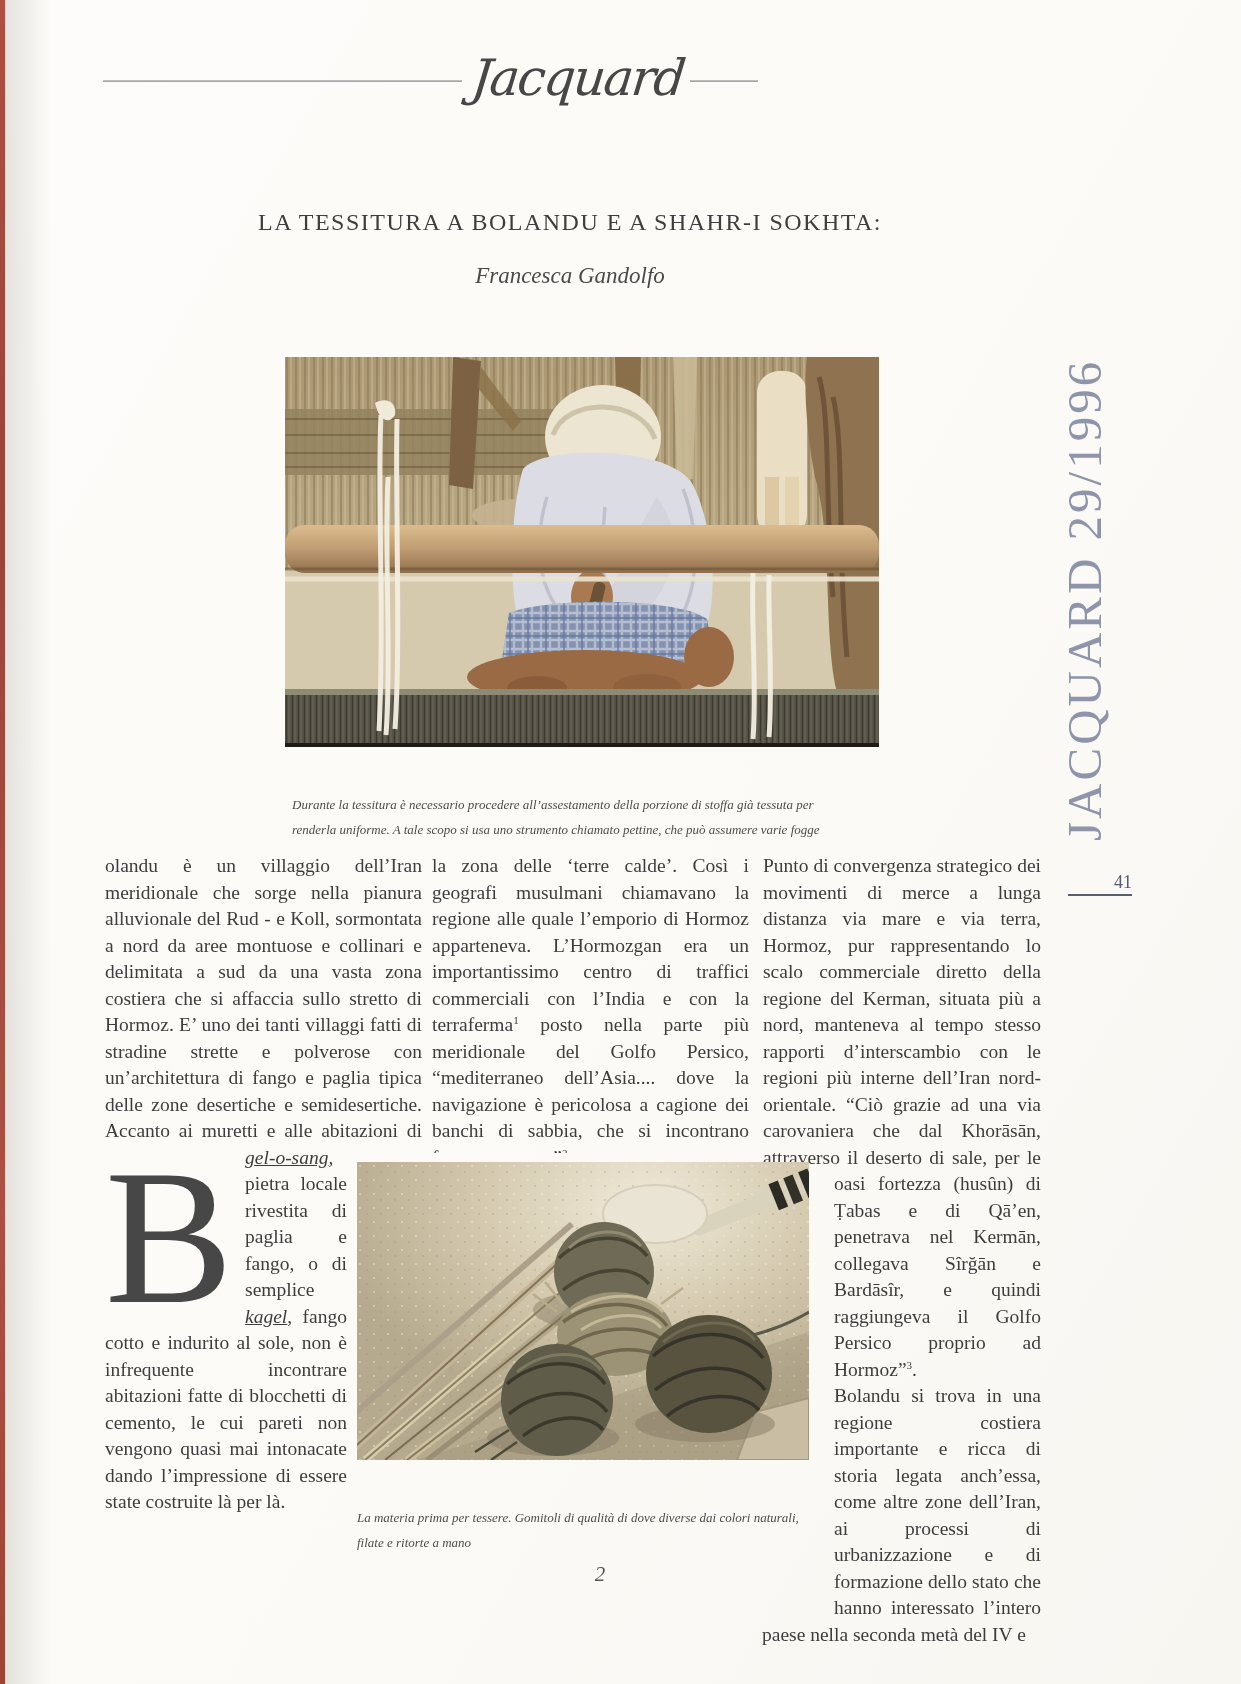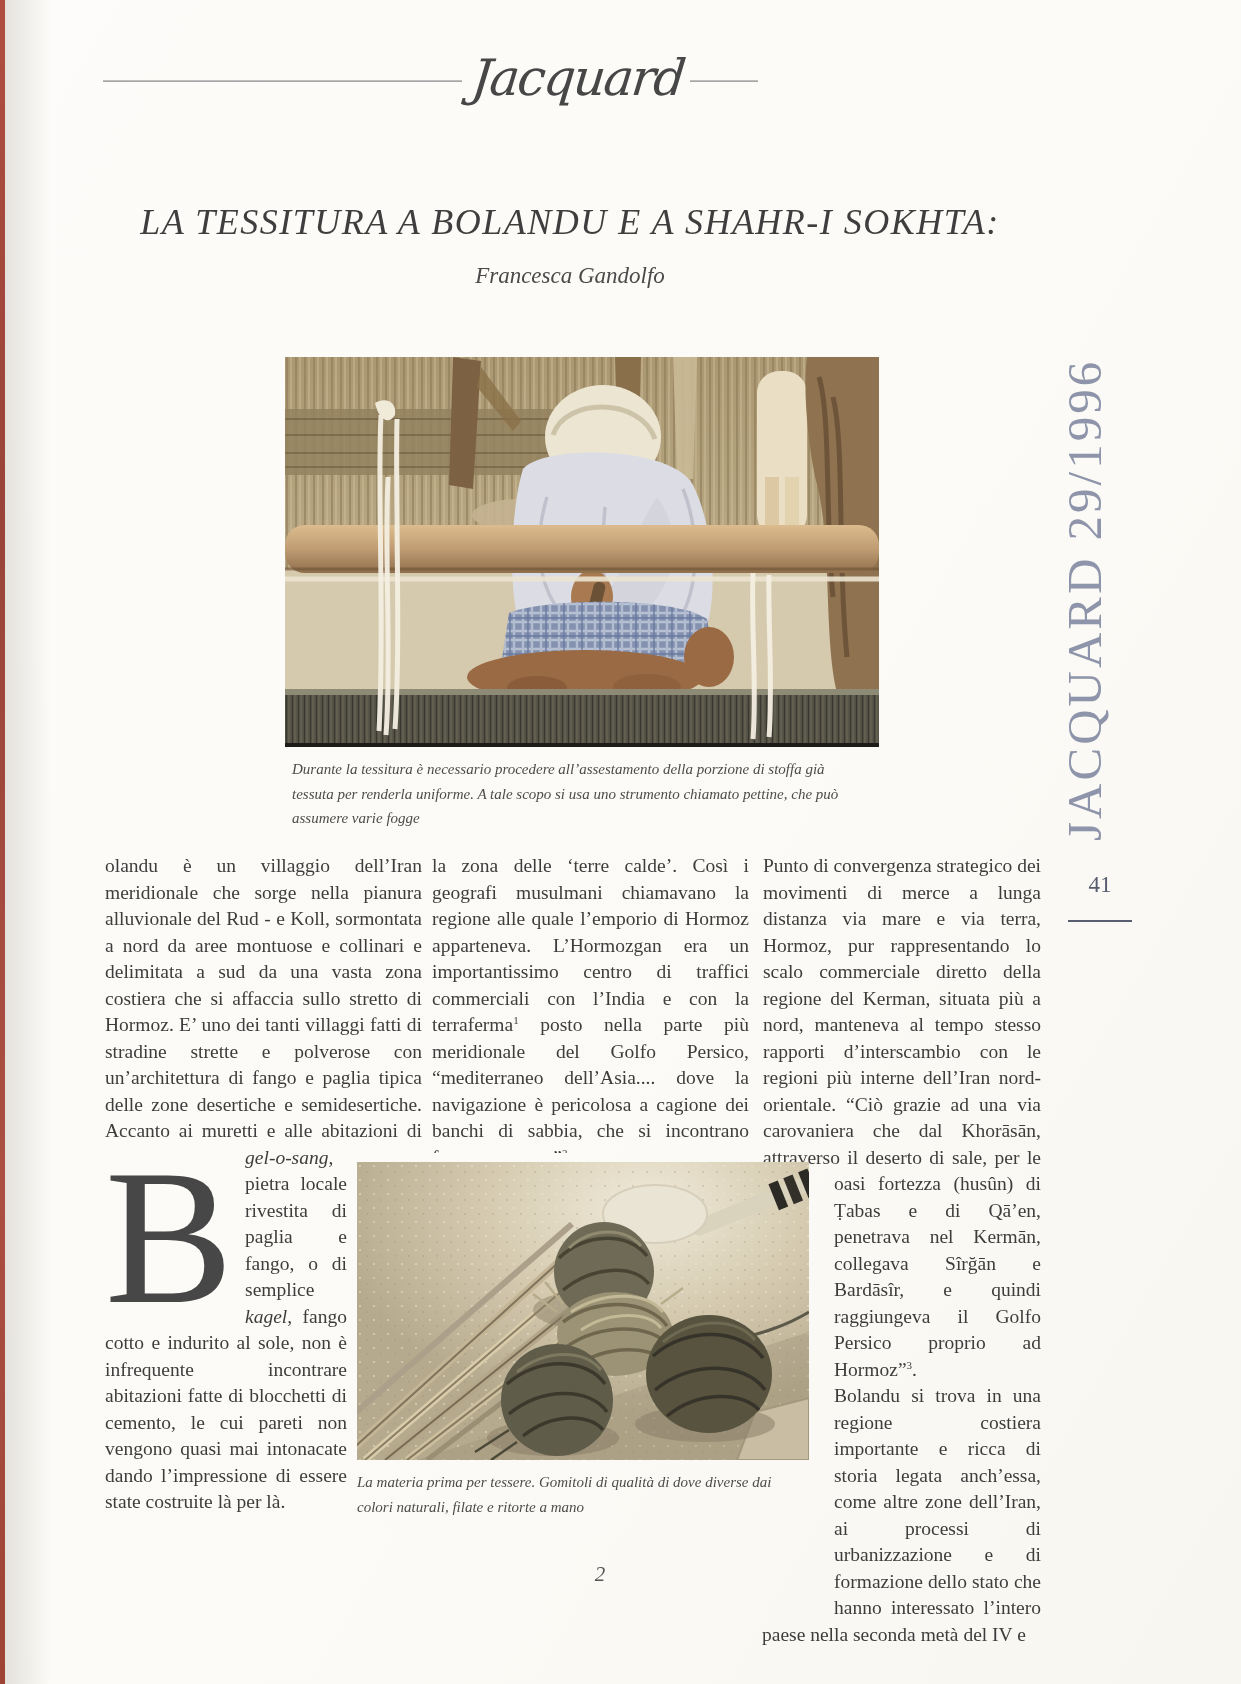--- a/index.html
+++ b/index.html
@@ -19,53 +19,53 @@
   .masthead{position:absolute;left:103px;top:55px;width:655px;height:52px;
     display:flex;align-items:center;}
   .masthead .rule{height:2px;background:linear-gradient(#c9c9c9,#9a9a9a);}
   .masthead .rule.l{flex:1;}
   .masthead .rule.r{width:68px;}
   .logo{font-family:"DejaVu Serif",serif;font-style:italic;font-size:50px;
     color:#474747;margin:0 6px 6px 10px;transform:skewX(-6deg);letter-spacing:-2px;}
 
   
   .title{position:absolute;left:85px;top:200px;width:970px;text-align:center;}
-  .title .line{font-size:36px;letter-spacing:1.5px;color:#3e3e3e;line-height:45px;font-style:italic;}
+  .title .line{font-size:24px;letter-spacing:1.5px;color:#3e3e3e;line-height:45px;}
   .author{margin-top:18px;font-style:italic;font-size:23px;color:#4a4a4a;}
 
   
   .fig1{position:absolute;left:285px;top:357px;width:594px;height:390px;}
   .fig2{position:absolute;left:357px;top:1162px;width:452px;height:298px;}
   .fig1 svg,.fig2 svg{display:block;width:100%;height:100%;}
-  .caption{position:absolute;font-style:italic;font-size:15px;line-height:24.5px;color:#4c4c4c;}
+  .caption{position:absolute;font-style:italic;font-size:13px;line-height:24.5px;color:#4c4c4c;margin-top:36px;}
   .cap1{left:292px;top:757px;width:560px;}
   .cap2{left:357px;top:1470px;width:445px;}
 
   
   .col{position:absolute;top:853px;font-size:19.5px;line-height:26.5px;
     text-align:justify;color:#3d3d3d;hyphens:auto;-webkit-hyphens:auto;}
   .col p{margin:0;}
   .col1{left:105px;width:318px;height:620px;}
   .col2{left:432px;width:317px;max-height:300px;overflow:hidden;}
   .col3{left:762px;width:279px;height:760px;}
   .dropcap{float:left;font-size:192px;line-height:148px;padding:6px 12px 0 0;
     color:#474747;font-family:"Liberation Serif",serif;}
   .spR1{float:right;width:1px;height:305px;}
   .spR2{float:right;clear:right;width:76px;height:310px;}
   .spL1{float:left;width:1px;height:318px;}
   .spL2{float:left;clear:left;width:72px;height:440px;}
   sup{font-size:11px;line-height:0;vertical-align:super;}
-  .it{font-style:italic;}
+  .it{font-style:italic;text-decoration:underline;}
 
   
   .issue-vert{position:absolute;left:1056px;top:325px;width:92px;height:550px;
     writing-mode:vertical-rl;transform:rotate(180deg);
     font-size:49px;letter-spacing:3px;color:#8e94a9;text-align:center;}
-  .edge-ref{position:absolute;left:1068px;top:872px;width:64px;text-align:center;
-    font-size:23px;color:#565c6e;padding-bottom:22px;border-bottom:2px solid #5a5f70;}
+  .edge-ref{position:absolute;left:1068px;top:872px;width:64px;text-align:right;
+    font-size:18px;color:#565c6e;padding-bottom:1px;border-bottom:2px solid #5a5f70;}
 
   .page-number{position:absolute;left:560px;top:1562px;width:80px;text-align:center;
     font-style:italic;font-size:21px;color:#555;}
 </style>
 </head>
 <body>
 
 <div class="page">
   <div class="scan-edge"></div>
   <div class="gutter-shadow"></div>

